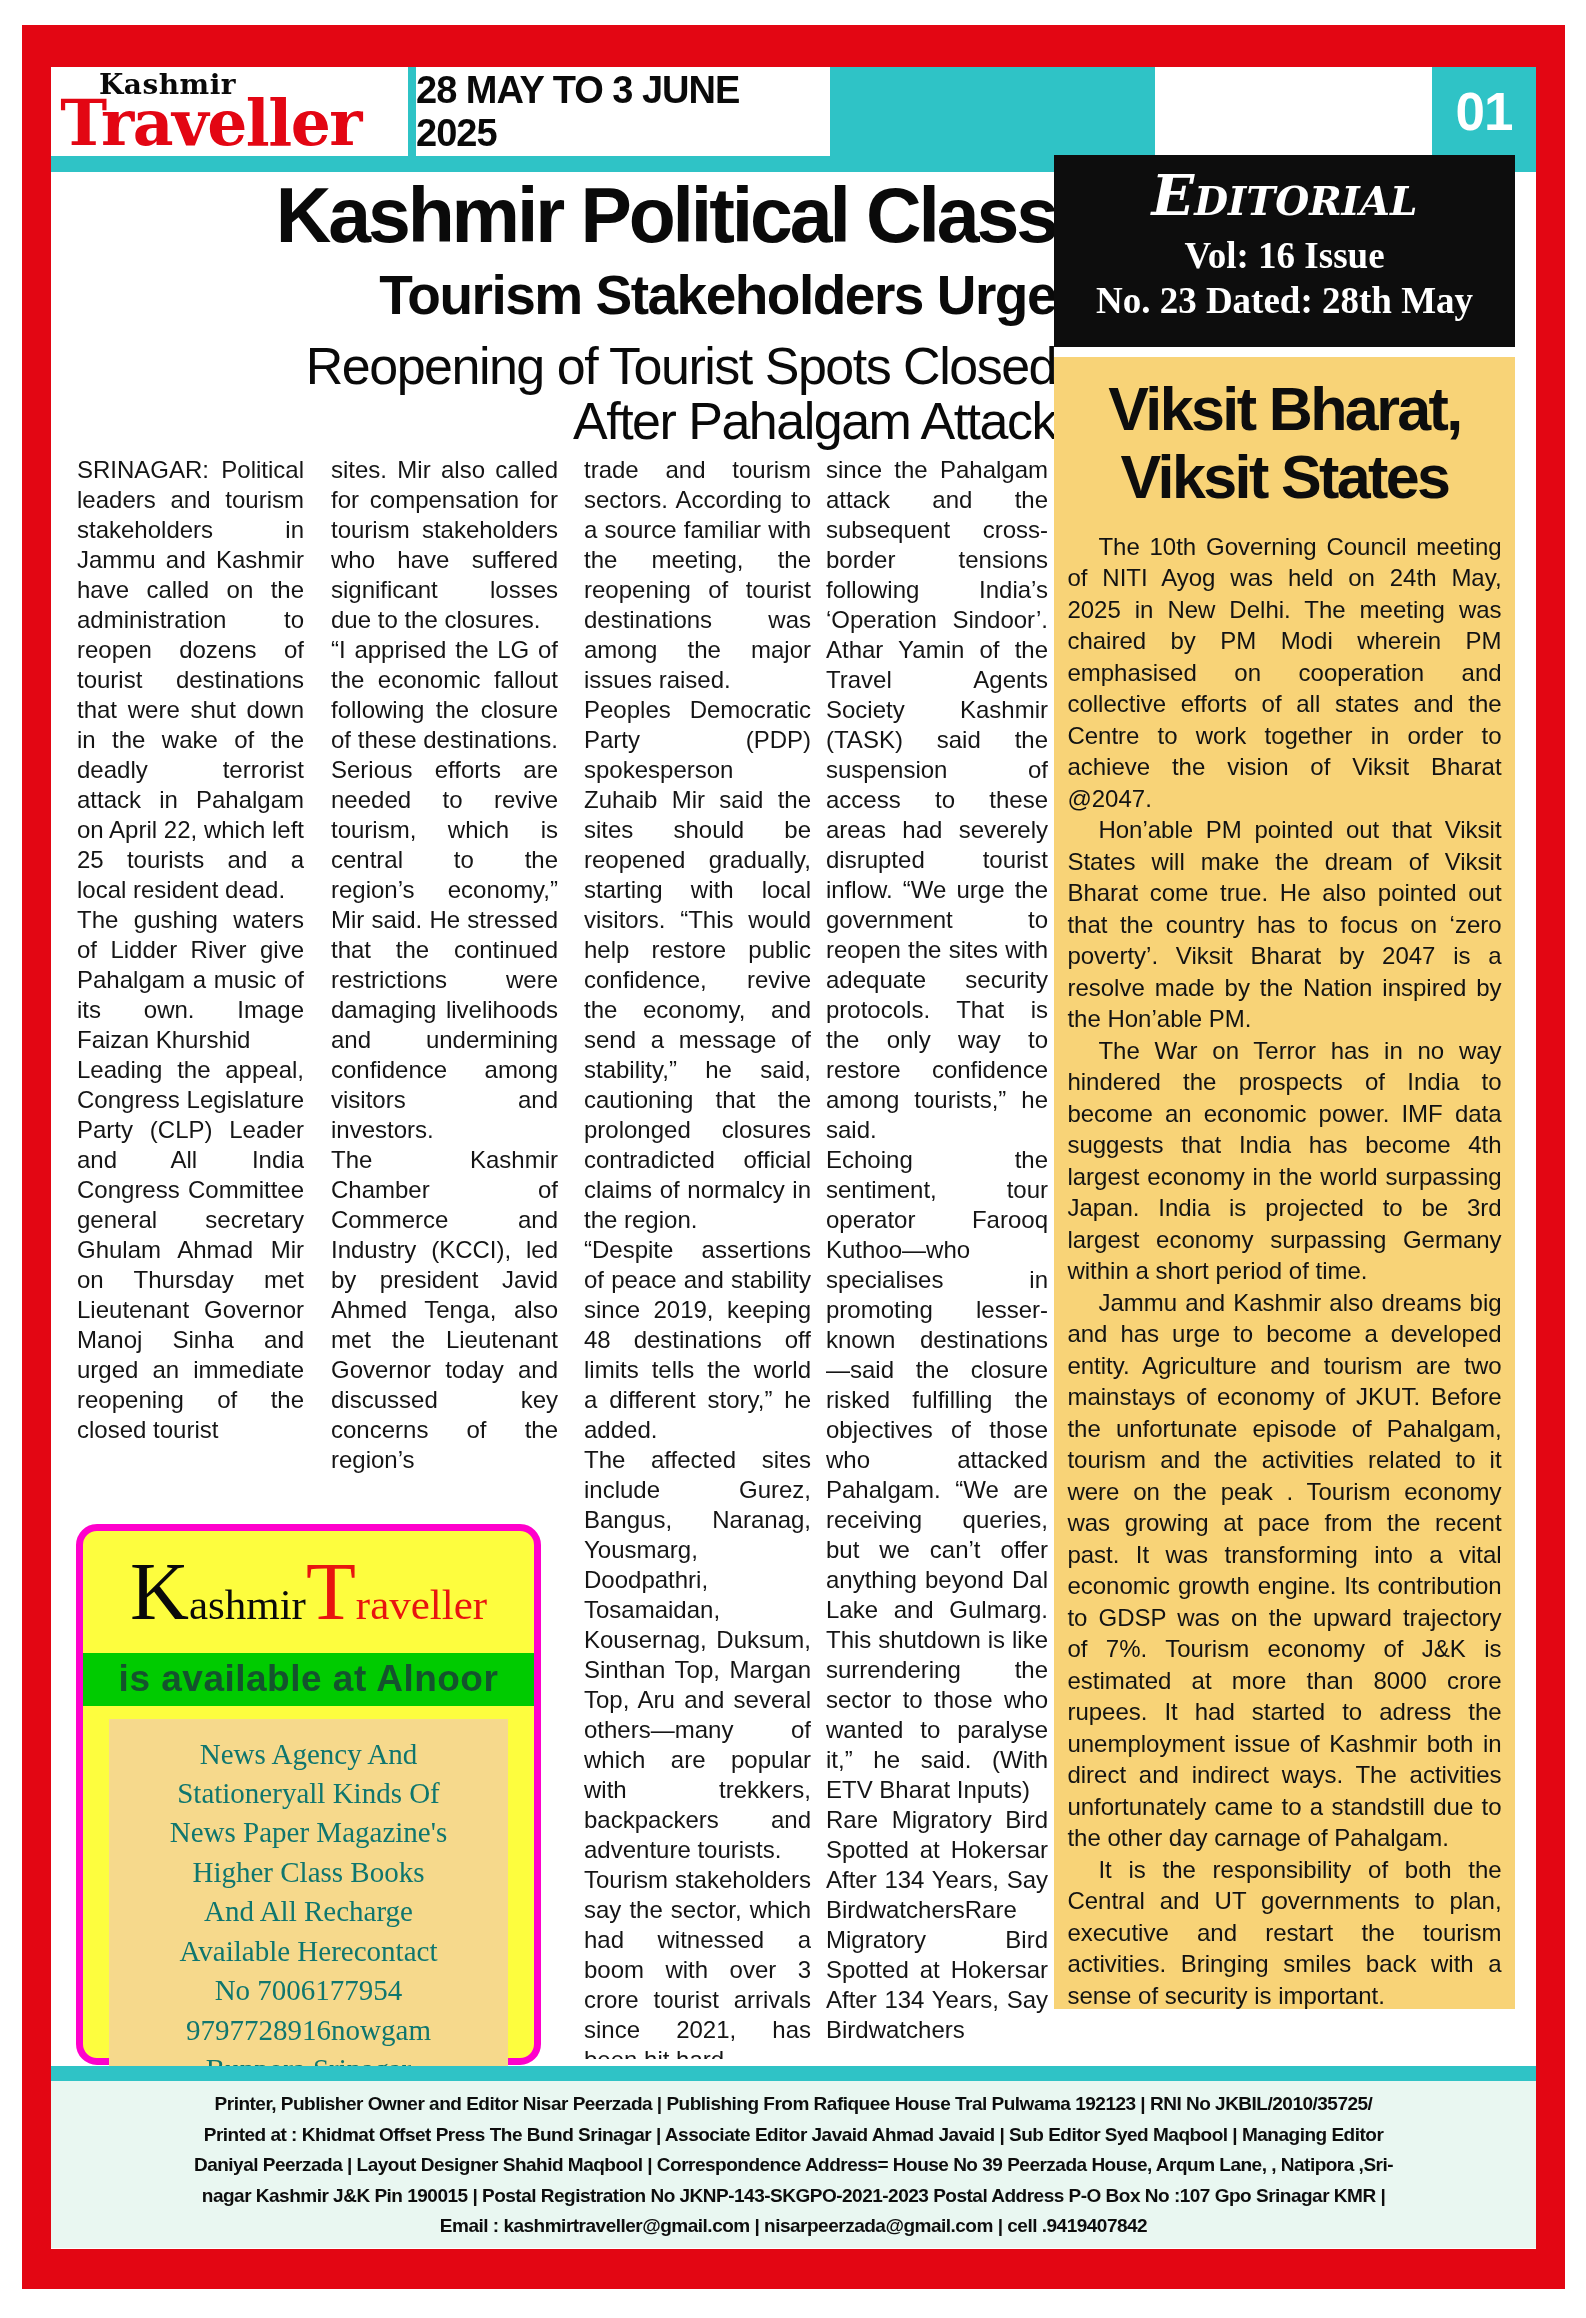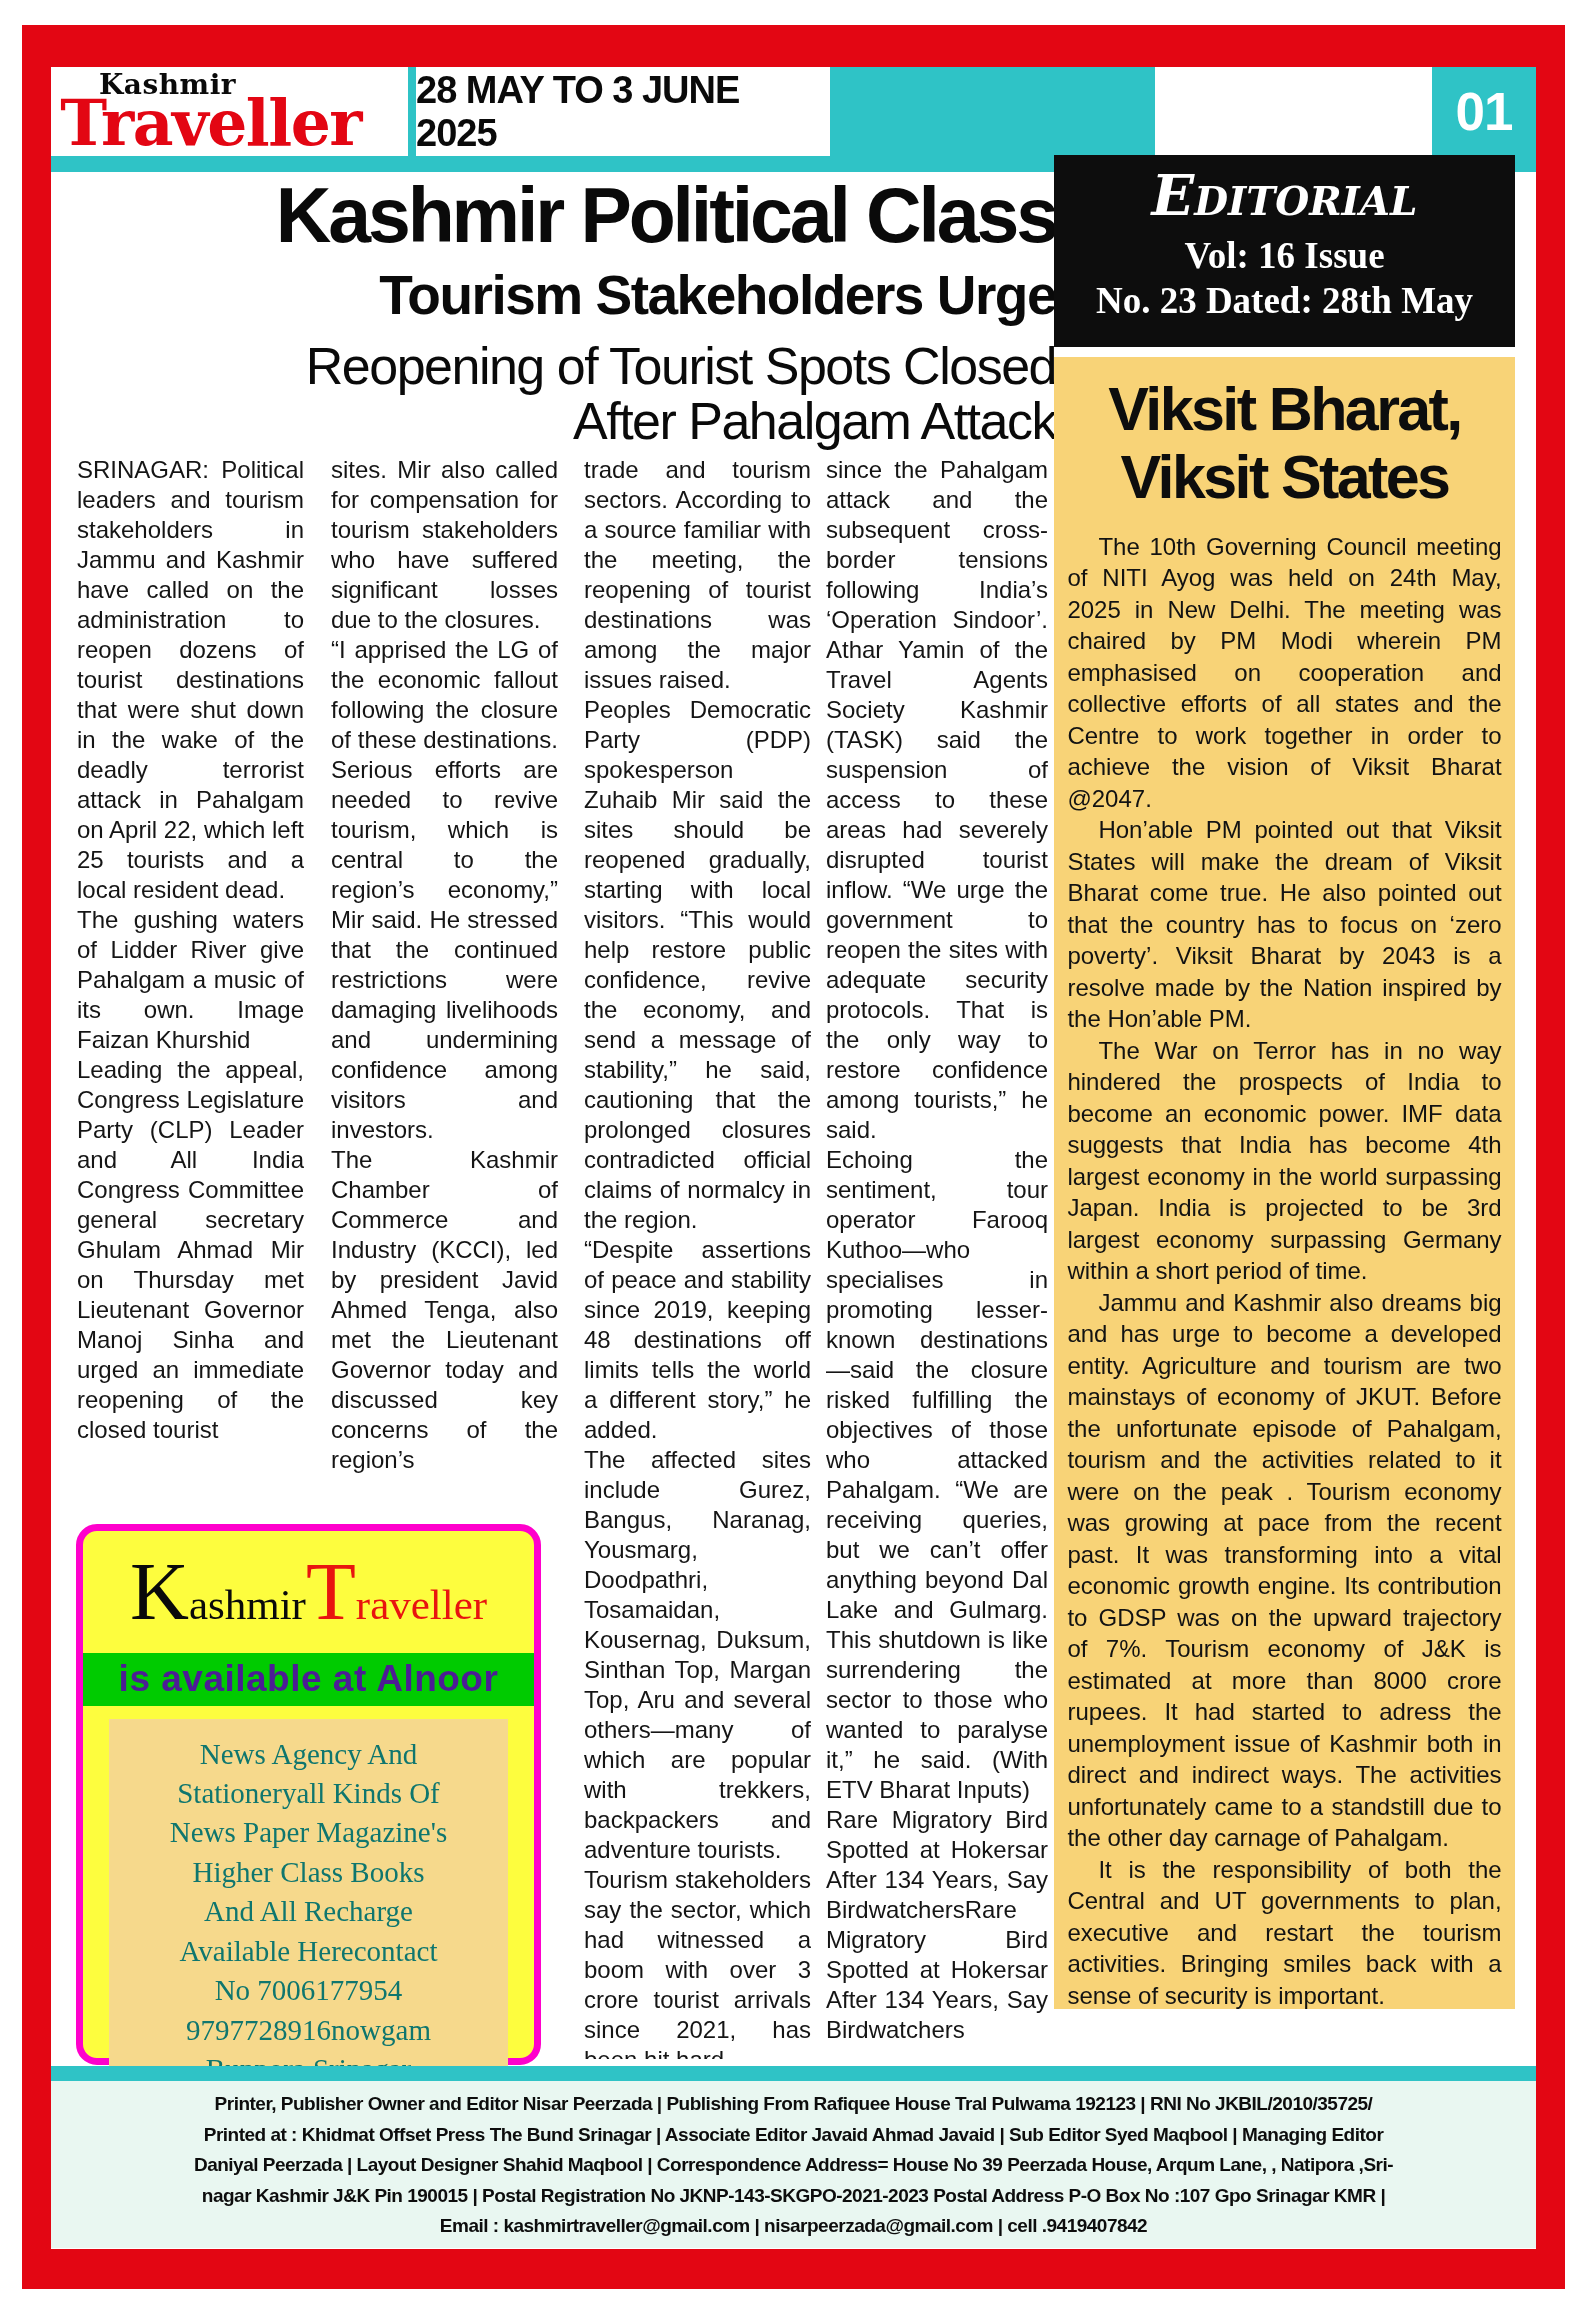--- a/index.html
+++ b/index.html
@@ -57,21 +57,21 @@
   
   .ad{left:76px;top:1524px;width:465px;height:541px;box-sizing:border-box;
       background:#fdfd3e;border:7.2px solid #ff00cc;border-radius:21px;text-align:center;}
   .ad-logo{margin-top:8.3px;font-family:"Liberation Serif",serif;font-size:43px;line-height:1.3;}
   .ad-word{display:inline-block;}
   .ad-word::first-letter{font-size:1.9em;}
   .ad-word.k{color:#0a0a0a;}
   .ad-word.t{color:#e8140f;}
   .ad-banner{margin-top:7.2px;height:53px;background:#00cb00;display:flex;
              align-items:center;justify-content:center;}
-  .ad-banner span{color:#4c1d95;font-size:37px;font-weight:700;letter-spacing:0.5px;}
+  .ad-banner span{color:#14532d;font-size:37px;font-weight:700;letter-spacing:0.5px;}
   .ad-inner{margin:13.4px auto 0;width:399px;background:#f6d98c;box-sizing:border-box;
             padding:15.5px 8.3px;}
   .ad-inner p{margin:0;font-family:"Liberation Serif",serif;font-size:29px;
               line-height:1.36;color:#0f766e;}
   
   .footer{left:51px;top:2081px;width:1485px;height:167px;background:#e9f7f1;
           box-sizing:border-box;padding-top:8.3px;text-align:center;}
   .footer p{margin:0;font-size:19px;line-height:30.5px;font-weight:700;
             letter-spacing:-0.5px;color:#0d0d0d;}
 </style>
@@ -107,21 +107,21 @@
   <div class="edit-no">No. 23   Dated: 28th May</div>
 </div>
 
 <div class="abs viksit">
   <div class="vik-title">
     <div>Viksit Bharat,</div>
     <div>Viksit States</div>
   </div>
   <div class="vik-body">
       <p>The 10th Governing Council meeting of NITI Ayog was held on 24th May, 2025 in New Delhi. The meeting was chaired by PM Modi wherein PM emphasised on cooperation and collective efforts of all states and the Centre to work together in order to achieve the vision of Viksit Bharat @2047.</p>
-      <p>Hon’able PM pointed out that Viksit States will make the dream of Viksit Bharat come true. He also pointed out that the country has to focus on ‘zero poverty’. Viksit Bharat by 2043 is a resolve made by the Nation inspired by the Hon’able PM.</p>
+      <p>Hon’able PM pointed out that Viksit States will make the dream of Viksit Bharat come true. He also pointed out that the country has to focus on ‘zero poverty’. Viksit Bharat by 2047 is a resolve made by the Nation inspired by the Hon’able PM.</p>
       <p>The War on Terror has in no way hindered the prospects of India to become an economic power. IMF data suggests that India has become 4th largest economy in the world surpassing Japan. India is projected to be 3rd largest economy surpassing Germany within a short period of time.</p>
       <p>Jammu and Kashmir also dreams big and has urge to become a developed entity. Agriculture and tourism are two mainstays of economy of JKUT. Before the unfortunate episode of Pahalgam, tourism and the activities related to it were on the peak . Tourism economy was growing at pace from the recent past. It was transforming into a vital economic growth engine. Its contribution to GDSP was on the upward trajectory of 7%. Tourism economy of J&amp;K is estimated at more than 8000 crore rupees. It had started to adress the unemployment issue of Kashmir both in direct and indirect ways. The activities unfortunately came to a standstill due to the other day carnage of Pahalgam.</p>
       <p>It is the responsibility of both the Central and UT governments to plan, executive and restart the tourism activities. Bringing smiles back with a sense of security is important.</p>
     </div>
 </div>
 
 <div class="abs col col1">
     <p>SRINAGAR: Political leaders and tourism stakeholders in Jammu and Kashmir have called on the administration to reopen dozens of tourist destinations that were shut down in the wake of the deadly terrorist attack in Pahalgam on April 22, which left 25 tourists and a local resident dead.</p>
     <p>The gushing waters of Lidder River give Pahalgam a music of its own. Image Faizan Khurshid</p>
     <p>Leading the appeal, Congress Legislature Party (CLP) Leader and All India Congress Committee general secretary Ghulam Ahmad Mir on Thursday met Lieutenant Governor Manoj Sinha and urged an immediate reopening of the closed tourist</p>

